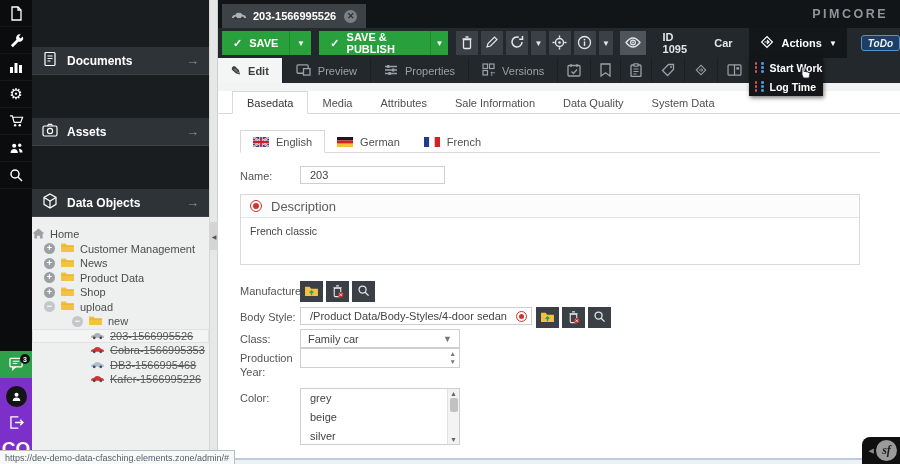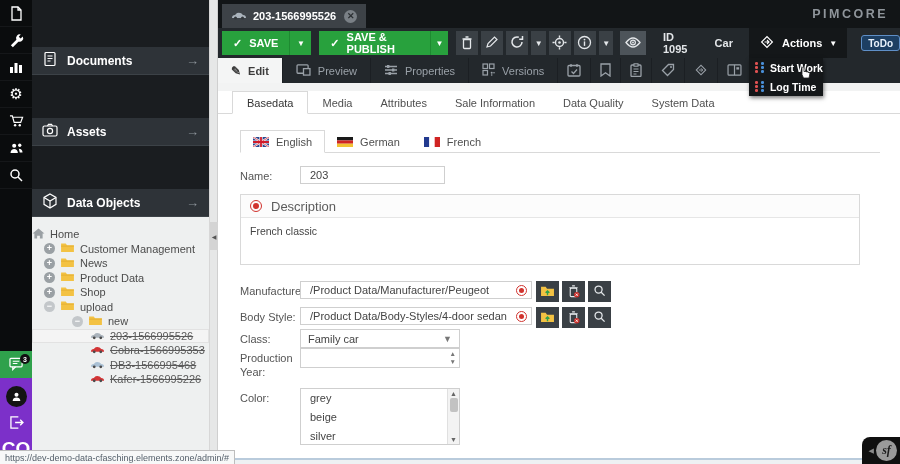--- a/index.html
+++ b/index.html
@@ -52,21 +52,21 @@
   .tool-btn.lit { background:#4d545a; }
   .tb-meta { color:#e3e6e9; font-weight:bold; font-size:11px; margin:0 0 0 14px; }
   .actions-wrap { position:relative; margin-left:16px; height:30px; }
   .actions-btn { height:30px; background:#141719; display:flex; align-items:center; gap:7px; padding:0 10px; color:#fff; font-size:11px; font-weight:bold; cursor:pointer; }
   .actions-menu { position:absolute; top:30px; left:0; width:74px; background:#141719; z-index:50; box-shadow:1px 2px 4px rgba(0,0,0,.5); }
   .menu-item { height:19px; display:flex; align-items:center; gap:6px; padding:0 6px; color:#fff; font-size:10.5px; font-weight:bold; white-space:nowrap; position:relative; }
   .wf-icon { width:9px; height:11px; position:relative; flex-shrink:0; }
   .wf-icon i { position:absolute; width:2.6px; height:2.6px; border-radius:50%; }
   .wf-icon .r { background:#e05252; left:0; } .wf-icon .b { background:#4a90d9; right:0; }
   .d1{top:0} .d2{top:4px} .d3{top:8px}
-  .todo-badge { margin-left:14px; border:1px solid #5f8fc7; background:#1d3f63; color:#e8f1fb; font-size:10px; font-weight:bold; padding:1.5px 6px; border-radius:3px; }
+  .todo-badge { margin-left:14px; border:1px solid #5f8fc7; background:#1d3f63; color:#e8f1fb; font-size:10px; font-weight:bold; padding:1.5px 6px; border-radius:3px;font-style:italic; }
 
   .edittabs { height:25px; background:#23282c; display:flex; align-items:stretch; flex-shrink:0; }
   .etab { display:flex; align-items:center; gap:7px; padding:0 13px; color:#9aa1a8; font-size:11px; border-right:1px solid #1b1f23; }
   .etab.icon-only { padding:0 9px; }
   .etab.active { background:#f4f5f5; color:#3c3c3c; font-weight:bold; }
 
   
   .content { flex:1; display:flex; flex-direction:column; background:#fff; min-height:0; }
   .gapstrip { height:8px; background:#f2f3f3; }
   .objtabs { display:flex; padding-left:14px; border-bottom:1px solid #d9d9d9; height:23px; align-items:stretch; background:#fff; }
@@ -570,24 +570,20 @@
         <div class="desc-panel">
           <div class="desc-head">
             <span class="bullseye" style="width:12px;height:12px;"></span>
             <span>Description</span>
           </div>
           <div class="desc-body">French classic</div>
         </div>
 
         <div class="form-row" style="margin-top:16px;">
           <span class="flabel">Manufacturer:</span>
-          <div class="rel-input-wrap">
-            <input class="tinput rel-input" value="/Product Data/Manufacturer/Peugeot" style="">
-            <span class="bullseye in-field"></span>
-          </div>
           <div class="rel-btn">
               <span><svg width="15" height="12" viewBox="0 0 16 13">
                   <path d="M1 2h5l1.5 2H15v8H1z" fill="#f3c243"></path>
                   <path d="M8 11V6.5M6 8.5L8 6.5l2 2" stroke="#2fa14c" stroke-width="1.5" fill="none"></path>
                 </svg></span>
             </div>
           <div class="rel-btn">
               <span><svg width="13" height="14" viewBox="0 0 14 15">
                   <path d="M2.5 4h9M5.5 2h3" stroke="#e4e7ea" stroke-width="1.2"></path>
                   <rect x="3.5" y="4.5" width="7" height="9" rx="1" fill="none" stroke="#e4e7ea" stroke-width="1.2"></rect>

